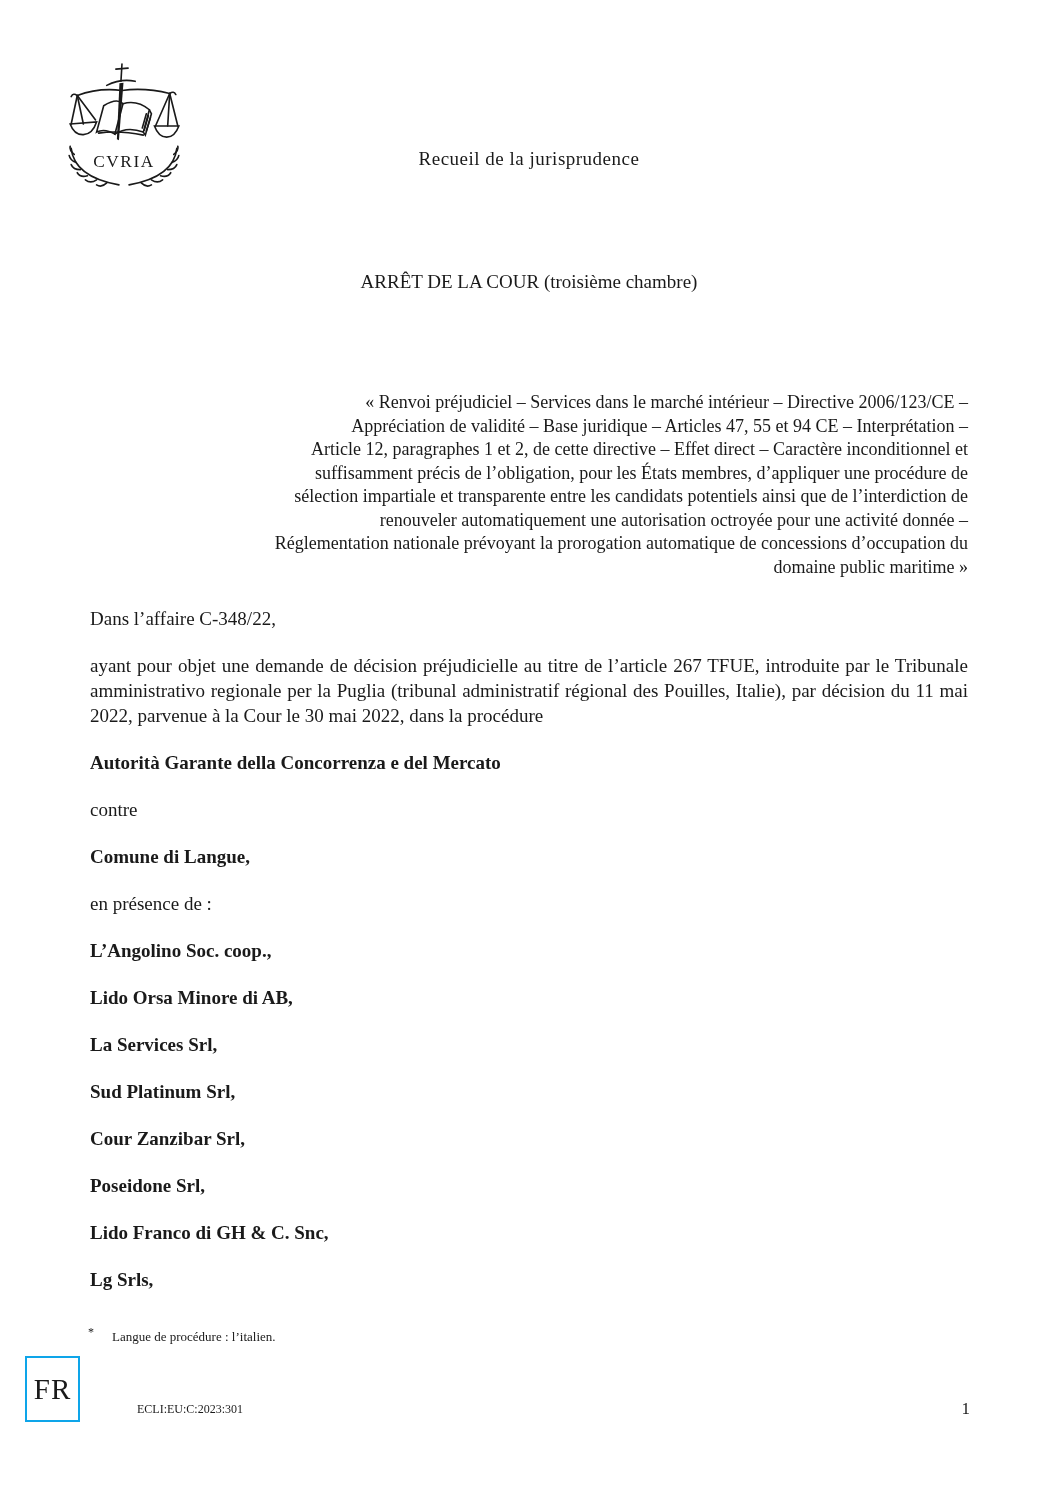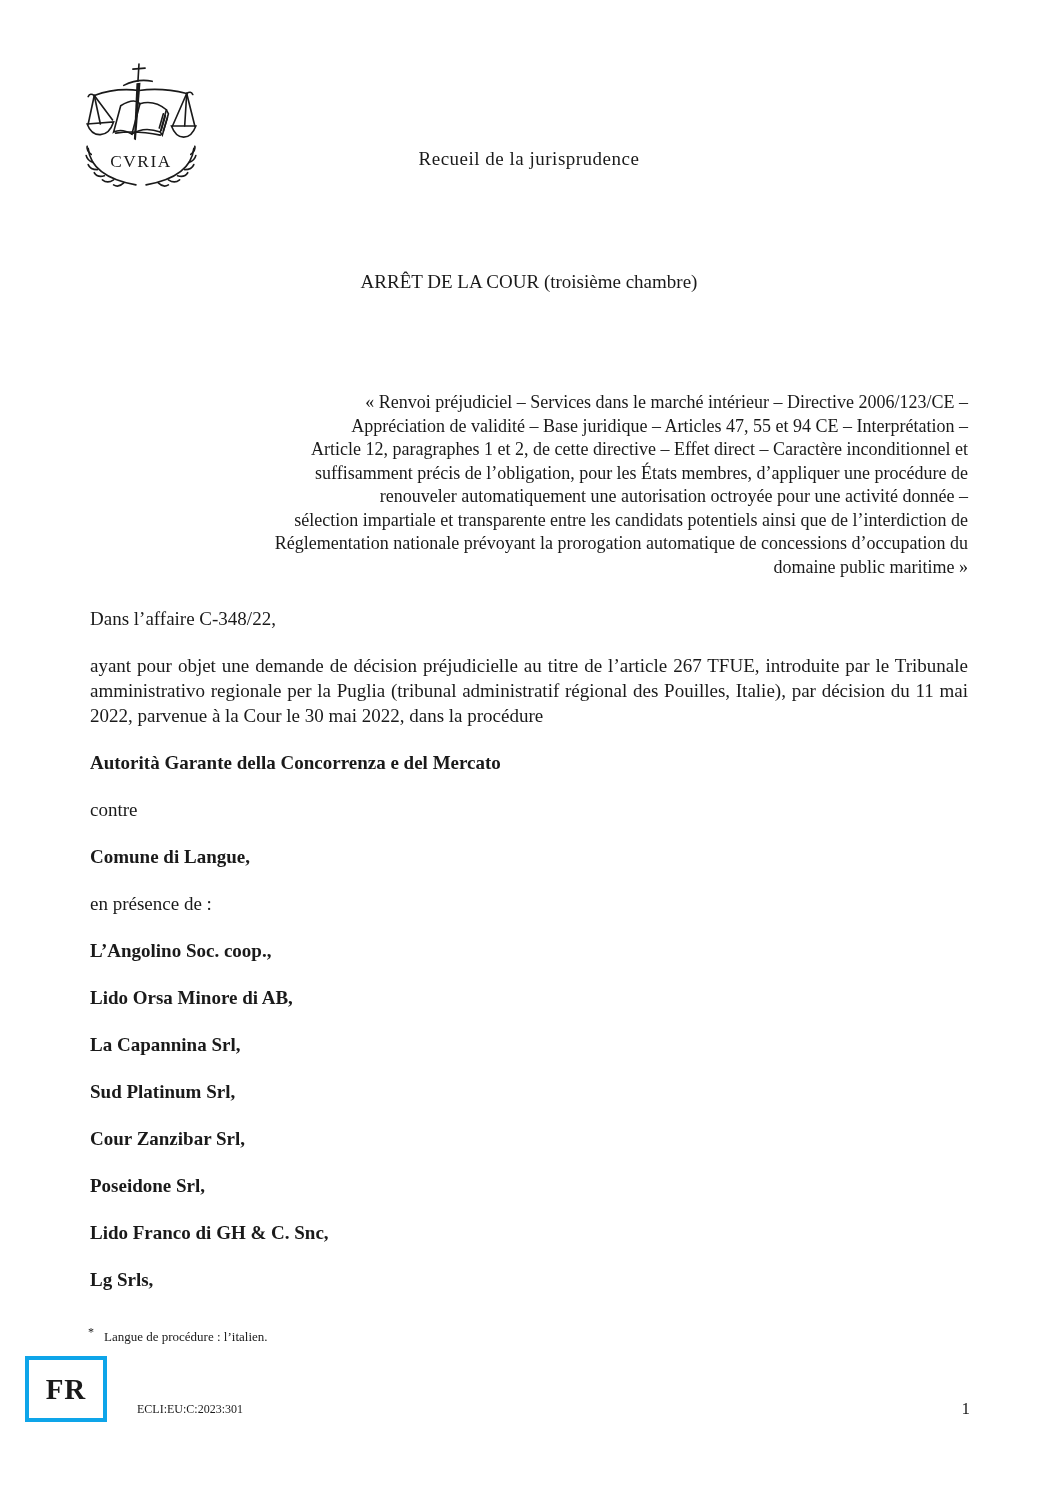--- a/index.html
+++ b/index.html
@@ -9,21 +9,21 @@
     width: 1058px;
     height: 1497px;
     background: #ffffff;
     font-family: "Liberation Serif", serif;
     color: #1a1a1a;
     overflow: hidden;
     margin: 0 auto;
   }
   .logo {
     position: absolute;
-    left: 85px;
+    left: 68px;
     top: 61px;
     width: 112px;
     height: 130px;
   }
   .collection-title {
     position: absolute;
     top: 148px;
     left: 0;
     width: 100%;
     text-align: center;
@@ -73,32 +73,32 @@
   }
   .content p.justified { text-align: justify; }
   .content p.bold { font-weight: bold; }
   .footnote {
     position: absolute;
     left: 88px;
     top: 1329px;
     font-size: 13px;
     color: #1a1a1a;
   }
-  .footnote .fn-text { margin-left: 10px; }
+  .footnote .fn-text { margin-left: 18px; }
   .lang-box {
     position: absolute;
     left: 25px;
     top: 1356px;
-    width: 82px;
+    width: 55px;
     height: 66px;
-    border: 4px solid #0ea5e9;
+    border: 2px solid #0ea5e9;
     display: flex;
     align-items: center;
     justify-content: center;
-    font-weight: bold;
+    font-weight: normal;
     font-size: 29px;
     letter-spacing: 1px;
   }
   .ecli {
     position: absolute;
     left: 137px;
     top: 1402px;
     font-size: 12px;
   }
   .page-number {
@@ -153,36 +153,36 @@
   <div class="collection-title">Recueil de la jurisprudence</div>
 
   <div class="judgment-heading">ARRÊT DE LA COUR (troisième chambre)</div>
 
 
   <div class="keywords">
     <div>« Renvoi préjudiciel – Services dans le marché intérieur – Directive 2006/123/CE –</div>
     <div>Appréciation de validité – Base juridique – Articles 47, 55 et 94 CE – Interprétation –</div>
     <div>Article 12, paragraphes 1 et 2, de cette directive – Effet direct – Caractère inconditionnel et</div>
     <div>suffisamment précis de l’obligation, pour les États membres, d’appliquer une procédure de</div>
+    <div>sélection impartiale et transparente entre les candidats potentiels ainsi que de l’interdiction de</div>
     <div>renouveler automatiquement une autorisation octroyée pour une activité donnée –</div>
-    <div>sélection impartiale et transparente entre les candidats potentiels ainsi que de l’interdiction de</div>
     <div>Réglementation nationale prévoyant la prorogation automatique de concessions d’occupation du</div>
     <div>domaine public maritime »</div>
   </div>
 
   <div class="content">
     <p>Dans l’affaire C-348/22,</p>
     <p class="justified">ayant pour objet une demande de décision préjudicielle au titre de l’article 267 TFUE, introduite par le Tribunale amministrativo regionale per la Puglia (tribunal administratif régional des Pouilles, Italie), par décision du 11 mai 2022, parvenue à la Cour le 30 mai 2022, dans la procédure</p>
     <p class="bold">Autorità Garante della Concorrenza e del Mercato</p>
     <p>contre</p>
     <p class="bold">Comune di Langue,</p>
     <p>en présence de :</p>
     <p class="bold">L’Angolino Soc. coop.,</p>
     <p class="bold">Lido Orsa Minore di AB,</p>
-    <p class="bold">La Capannina Srl,</p>
+    <p class="bold">La Services Srl,</p>
     <p class="bold">Sud Platinum Srl,</p>
     <p class="bold">Cour Zanzibar Srl,</p>
     <p class="bold">Poseidone Srl,</p>
     <p class="bold">Lido Franco di GH &amp; C. Snc,</p>
     <p class="bold">Lg Srls,</p>
   </div>
 
   <div class="footnote"><sup>*</sup><span class="fn-text">Langue de procédure : l’italien.</span></div>
 
   <div class="lang-box">FR</div>

